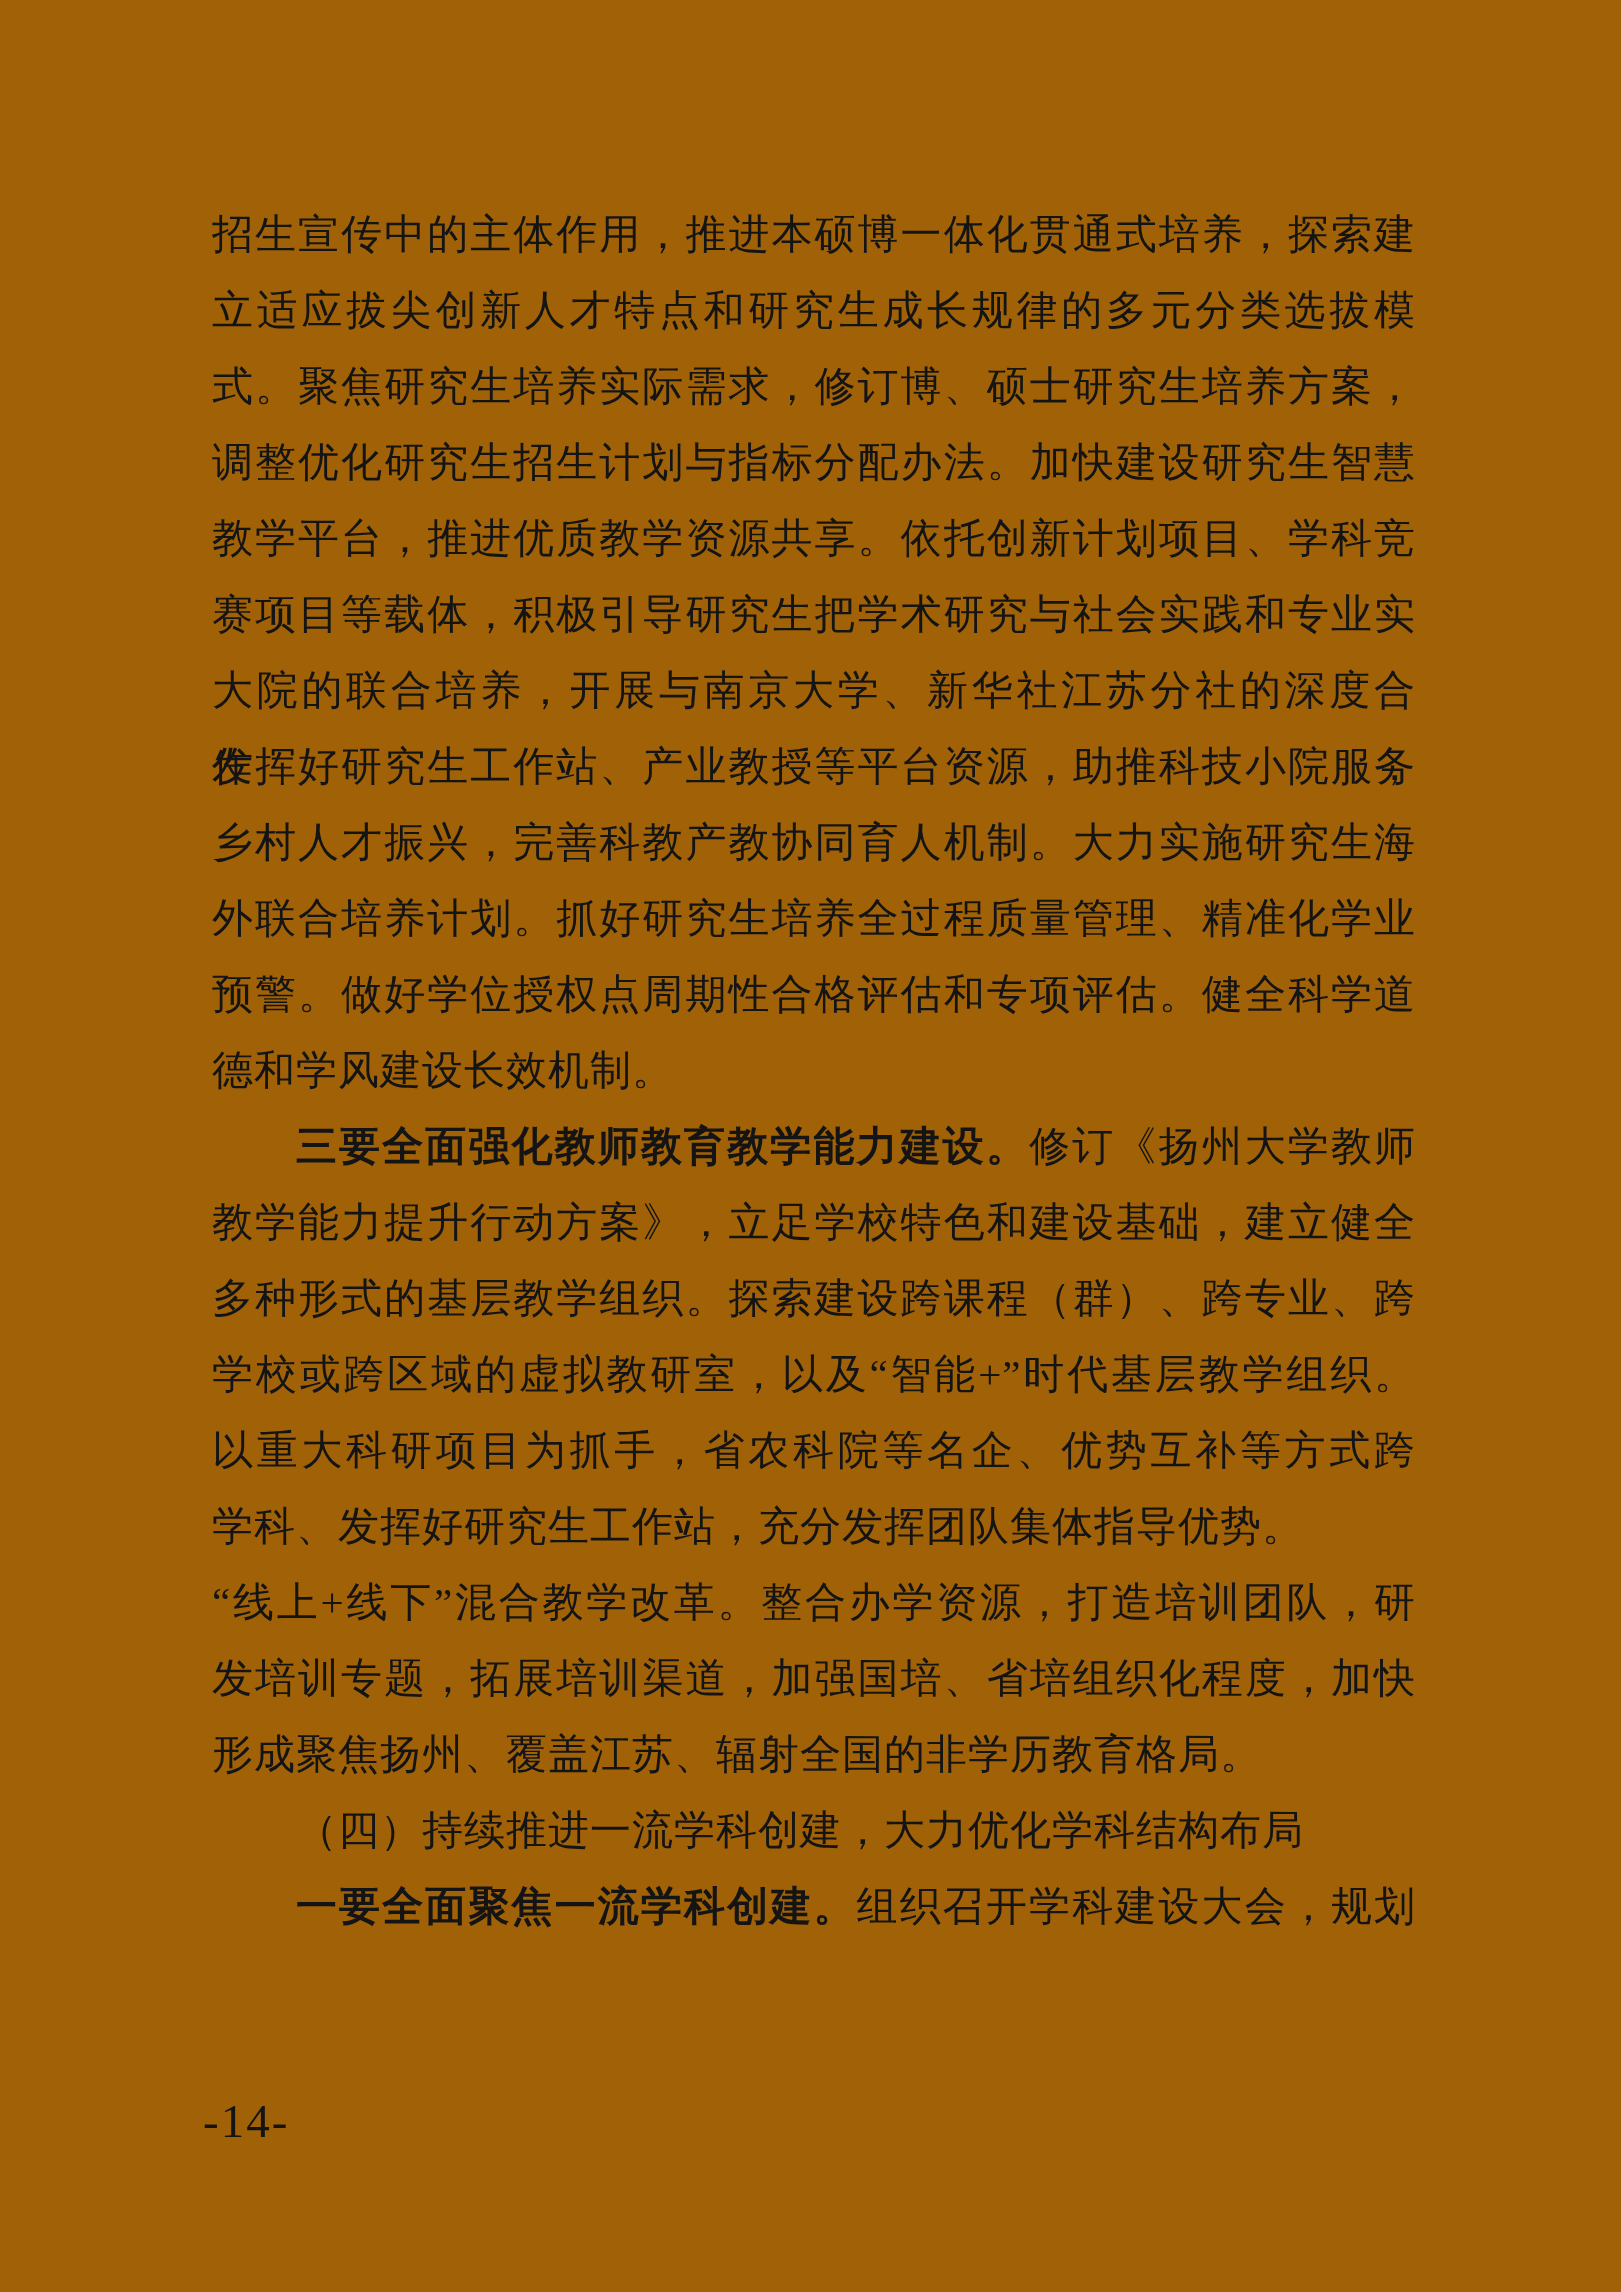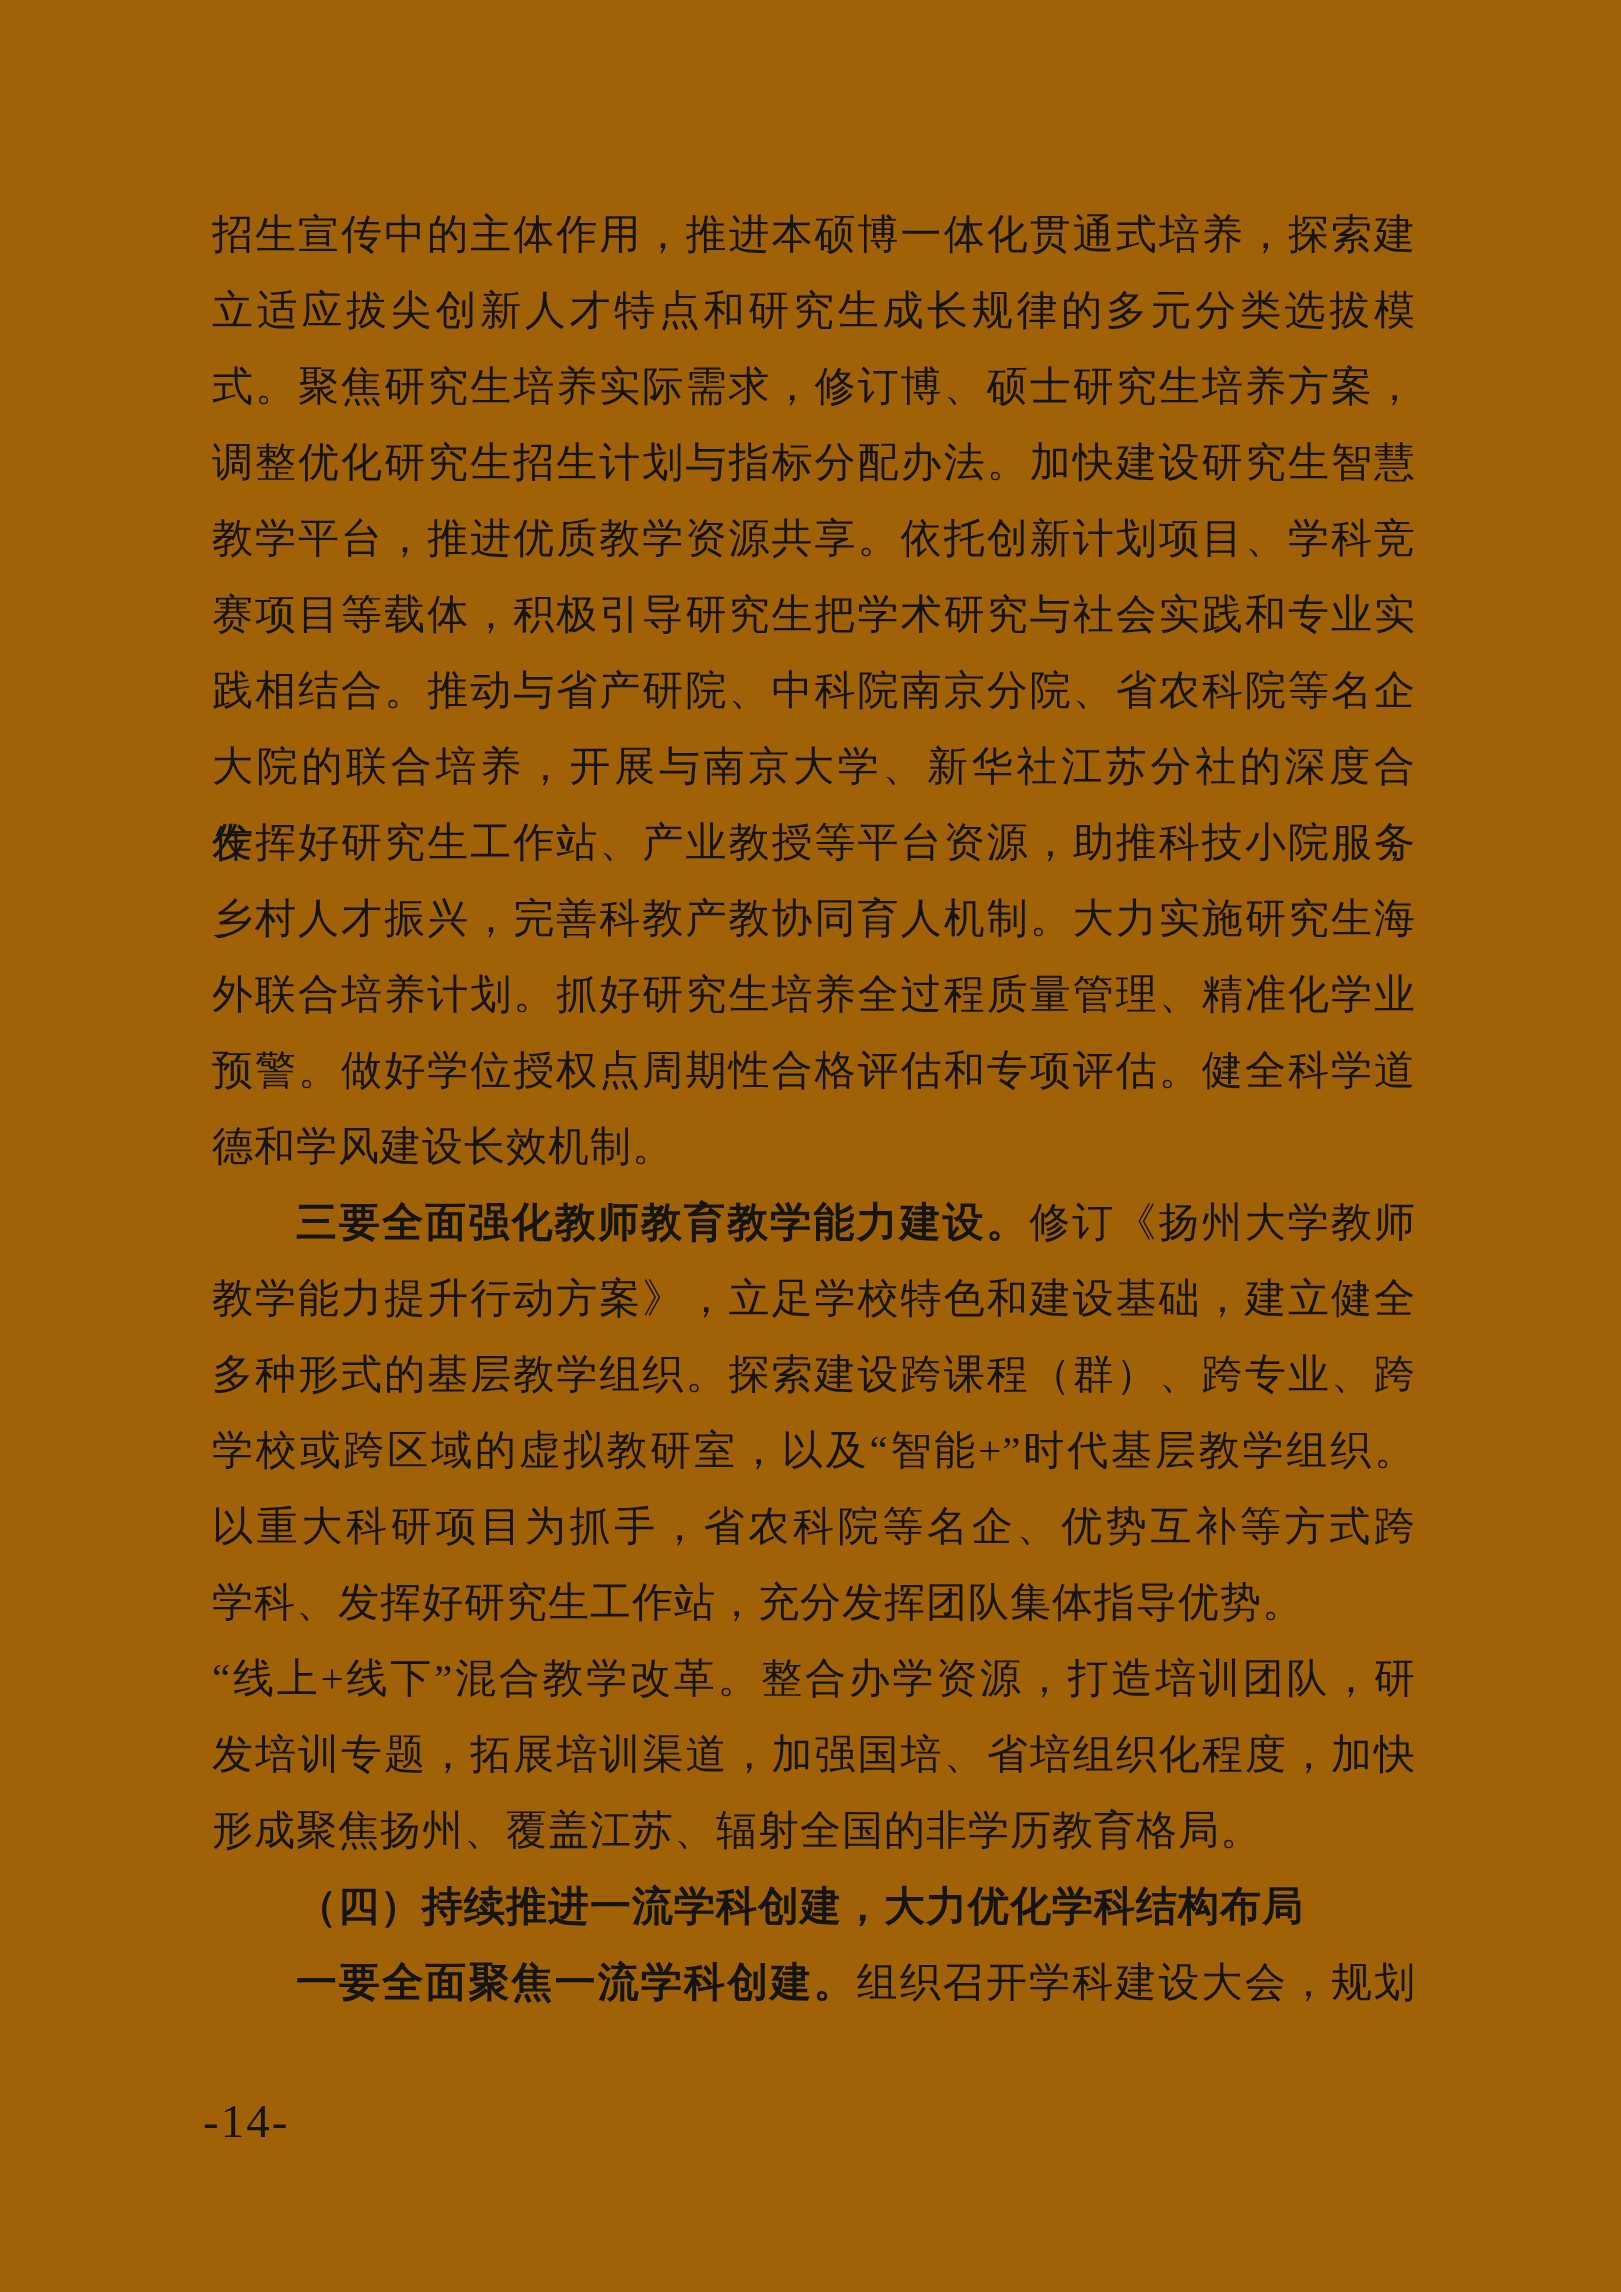--- a/index.html
+++ b/index.html
@@ -44,21 +44,21 @@
   .ind {
     padding-left: 84px;
   }
   
   .em {
     font-family: "Liberation Sans", "DejaVu Sans", sans-serif;
     font-weight: 700;
   }
   
   .kai {
-    font-weight: 700;
+    font-weight: 400;
   }
   .footer {
     position: absolute;
     left: 203px;
     top: 2100px;
     font-size: 47px;
     line-height: 43px;
     letter-spacing: 2px;
   }
 </style>
@@ -66,21 +66,20 @@
 <body>
 
 <div class="page">
   <div class="textblock">
     <div class="line j"><span>招生宣传中的主体作用，推进本硕博一体化贯通式培养，探索建</span></div>
     <div class="line j"><span>立适应拔尖创新人才特点和研究生成长规律的多元分类选拔模</span></div>
     <div class="line j"><span>式。聚焦研究生培养实际需求，修订博、硕士研究生培养方案，</span></div>
     <div class="line j"><span>调整优化研究生招生计划与指标分配办法。加快建设研究生智慧</span></div>
     <div class="line j"><span>教学平台，推进优质教学资源共享。依托创新计划项目、学科竞</span></div>
     <div class="line j"><span>赛项目等载体，积极引导研究生把学术研究与社会实践和专业实</span></div>
-    <div class="line j"><span>践相结合。推动与省产研院、中科院南京分院、省农科院等名企</span></div>
     <div class="line j"><span>大院的联合培养，开展与南京大学、新华社江苏分社的深度合作，</span></div>
     <div class="line j"><span>发挥好研究生工作站、产业教授等平台资源，助推科技小院服务</span></div>
     <div class="line j"><span>乡村人才振兴，完善科教产教协同育人机制。大力实施研究生海</span></div>
     <div class="line j"><span>外联合培养计划。抓好研究生培养全过程质量管理、精准化学业</span></div>
     <div class="line j"><span>预警。做好学位授权点周期性合格评估和专项评估。健全科学道</span></div>
     <div class="line l"><span>德和学风建设长效机制。</span></div>
     <div class="line j ind"><span class="em">三要全面强化教师教育教学能力建设。</span><span>修订《扬州大学教师</span></div>
     <div class="line j"><span>教学能力提升行动方案》，立足学校特色和建设基础，建立健全</span></div>
     <div class="line j"><span>多种形式的基层教学组织。探索建设跨课程（群）、跨专业、跨</span></div>
     <div class="line j"><span>学校或跨区域的虚拟教研室，以及“智能+”时代基层教学组织。</span></div>

